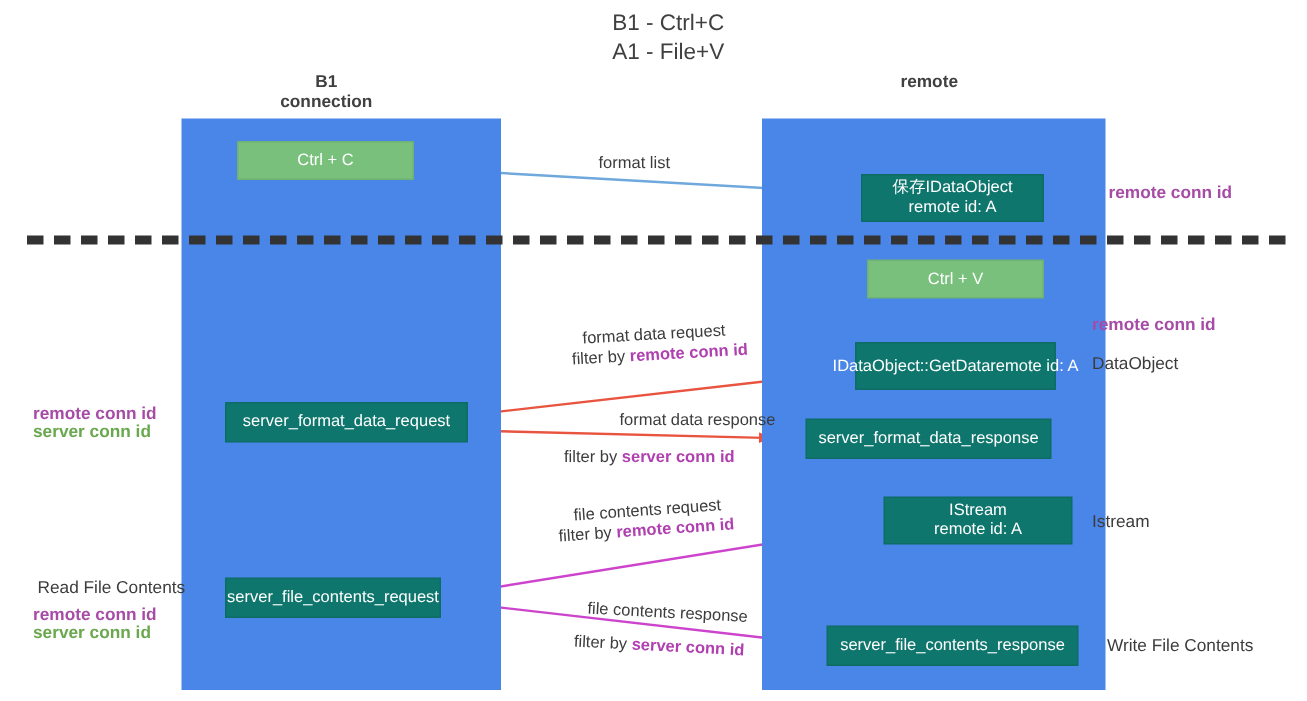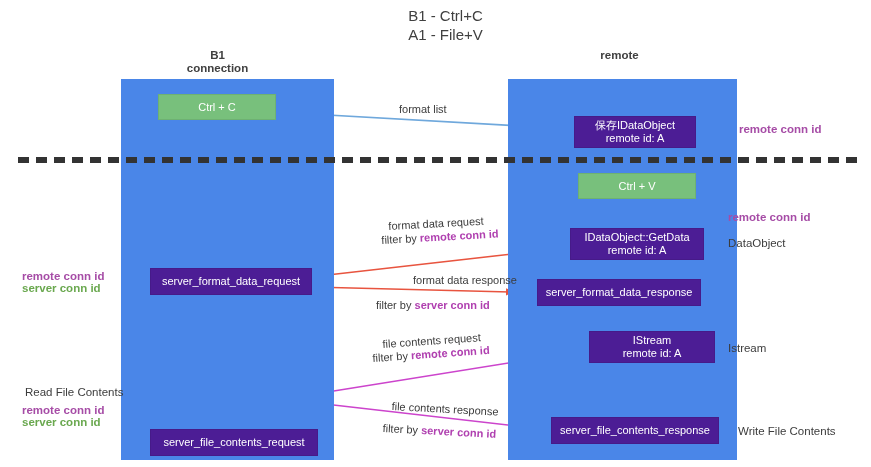--- a/index.html
+++ b/index.html
@@ -32,21 +32,21 @@
     position:absolute;
     box-sizing:border-box;
     display:flex;align-items:center;justify-content:center;
     text-align:center;
     color:#ffffff;
     font-size:11px;line-height:13px;
     border:1px solid rgba(0,0,0,.08);
     white-space:pre;
   }
   .node.green{background:#78c07c;}
-  .node.orange{background:#4c1d95;}
+  .node.orange{background:#0f766e;}
 
   
   .lbl{font-size:11.5px;line-height:14px;color:#3c3c3c;white-space:pre;}
   .lbl.purple{color:#a64ca6;font-weight:bold;}
   .lbl.green{color:#6aa84f;font-weight:bold;}
   .edgelbl{font-size:11px;line-height:14px;color:#3c3c3c;white-space:nowrap;}
   .edgelbl .k{font-weight:bold;}
   .edgelbl .k.purple{color:#b040b0;}
 
   .rot{transform-origin:left top;}
@@ -115,35 +115,35 @@
 
   <div class="node green" style="left:158px;top:94px;width:118px;height:26px;">Ctrl + C</div>
 
   <div class="node orange" style="left:574px;top:116px;width:122px;height:32px;flex-direction:column;">
     <span>保存IDataObject</span>
     <span>remote id: A</span>
   </div>
 
   <div class="node green" style="left:578px;top:173px;width:118px;height:26px;">Ctrl + V</div>
 
-  <div class="node orange" style="left:570px;top:228px;width:134px;height:32px;flex-direction:column;">
+  <div class="node orange" style="left:570px;top:228px;width:134px;height:32px;flex-direction:row;">
     <span>IDataObject::GetData</span>
     <span>remote id: A</span>
   </div>
 
   <div class="node orange" style="left:150px;top:268px;width:162px;height:27px;">server_format_data_request</div>
 
   <div class="node orange" style="left:513px;top:279px;width:164px;height:27px;margin-left:24px;">server_format_data_response</div>
 
   <div class="node orange" style="left:589px;top:331px;width:126px;height:32px;flex-direction:column;">
     <span>IStream</span>
     <span>remote id: A</span>
   </div>
 
-  <div class="node orange" style="left:150px;top:385px;width:168px;height:27px;margin-top:44px;">server_file_contents_request</div>
+  <div class="node orange" style="left:150px;top:385px;width:144px;height:27px;">server_file_contents_request</div>
 
   <div class="node orange" style="left:551px;top:417px;width:168px;height:27px;">server_file_contents_response</div>
 
   <svg class="layer over" viewBox="0 0 871 467">
     <line x1="18" y1="160" x2="862" y2="160" stroke="#333333" stroke-width="6" stroke-dasharray="11 7"></line>
   </svg>
 
   <div class="abs edgelbl" style="left:399px;top:102px;">format list</div>
 
   <div class="abs edgelbl rot" style="left:388px;top:219px;transform:rotate(-3.2deg);">

